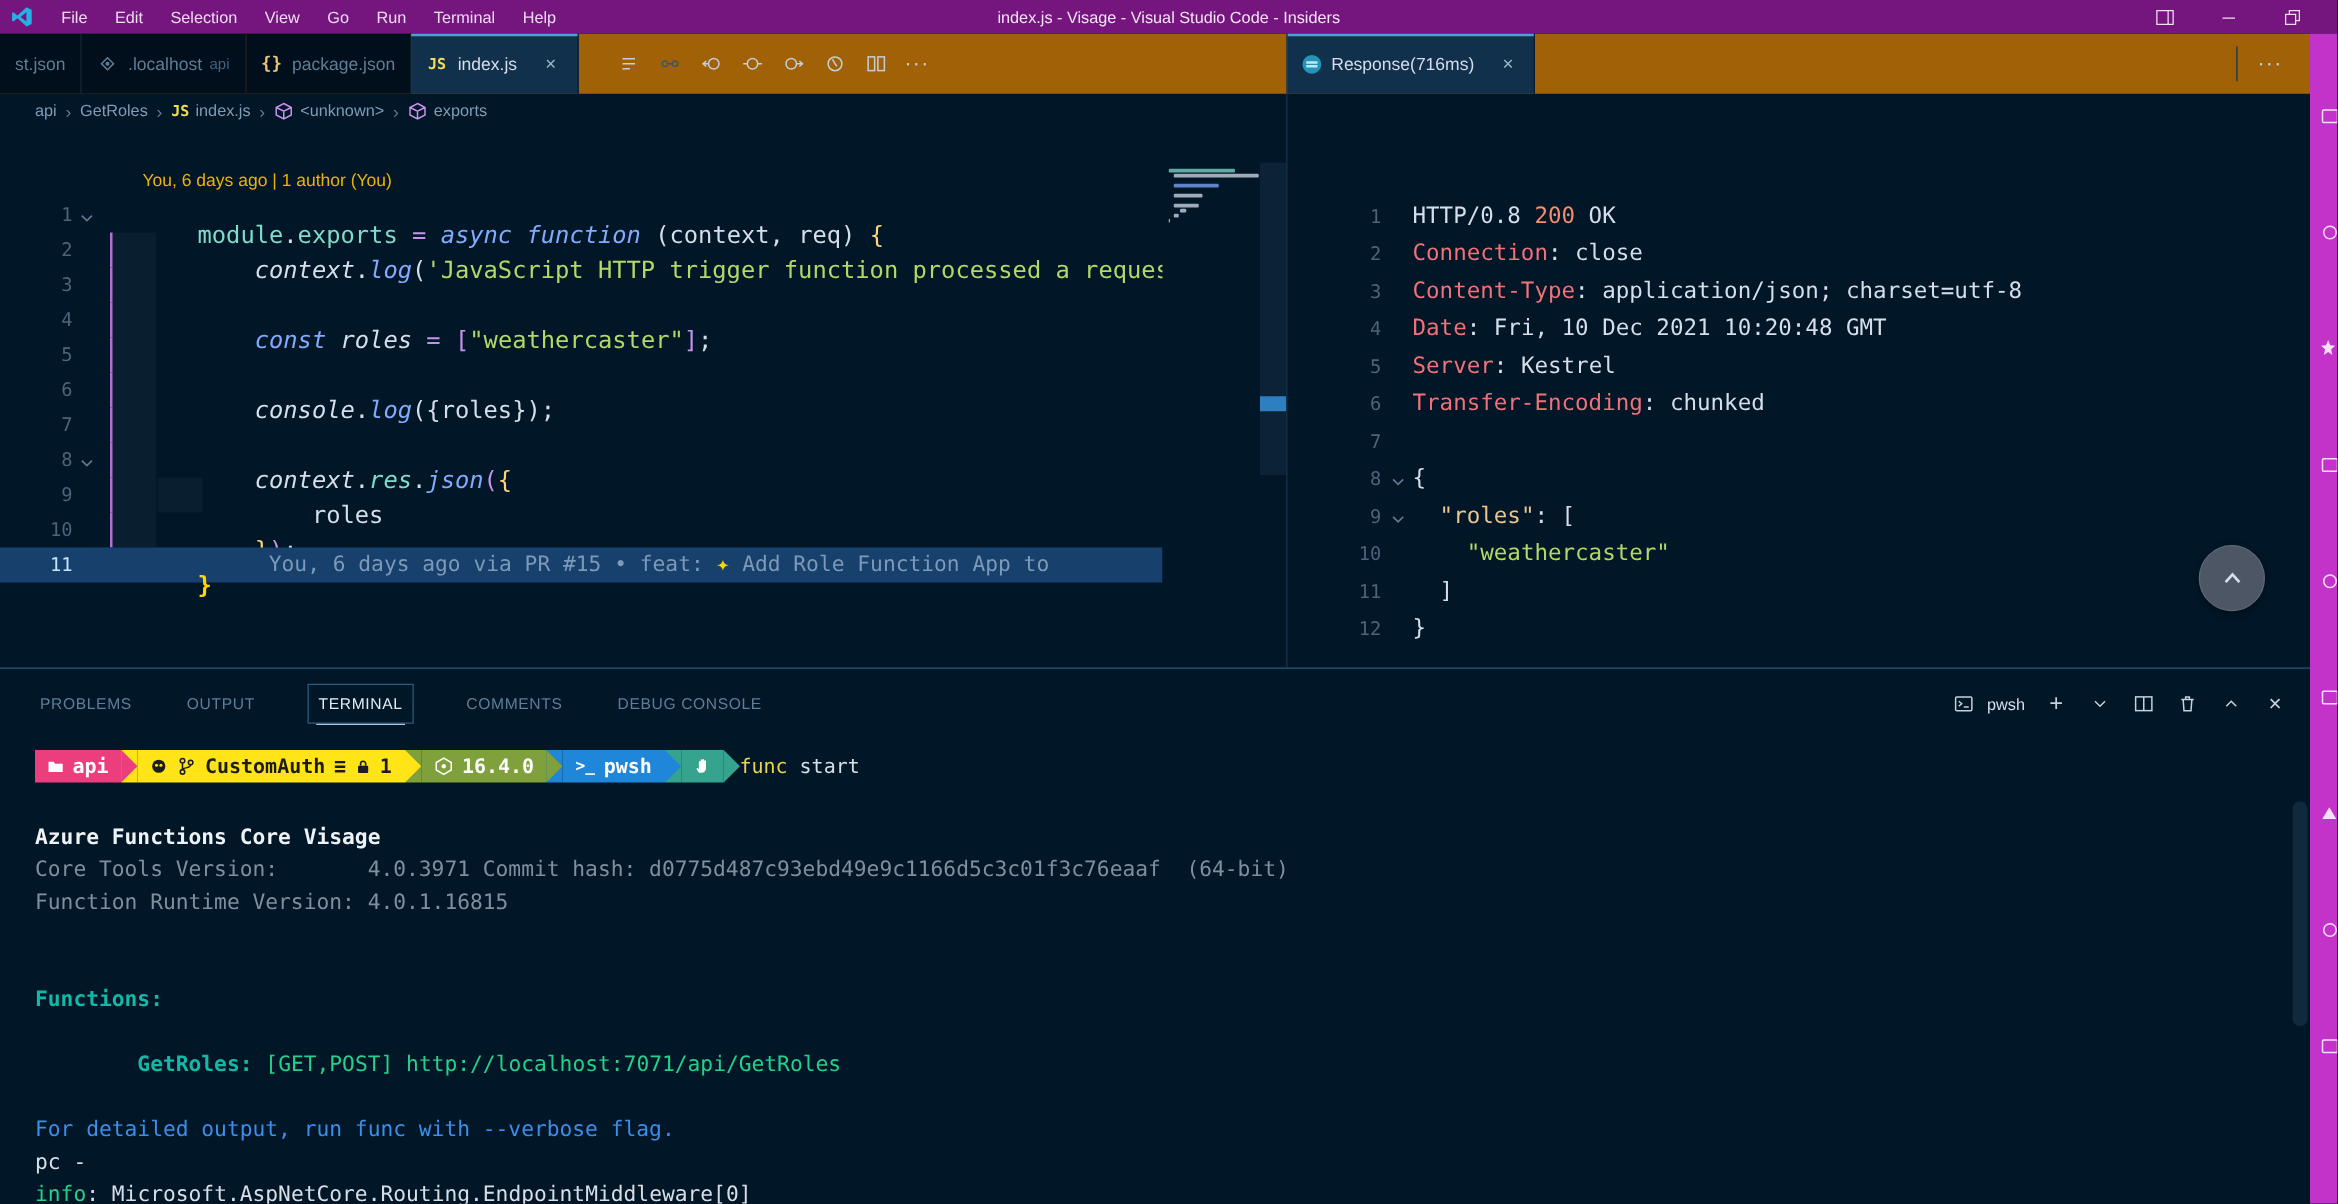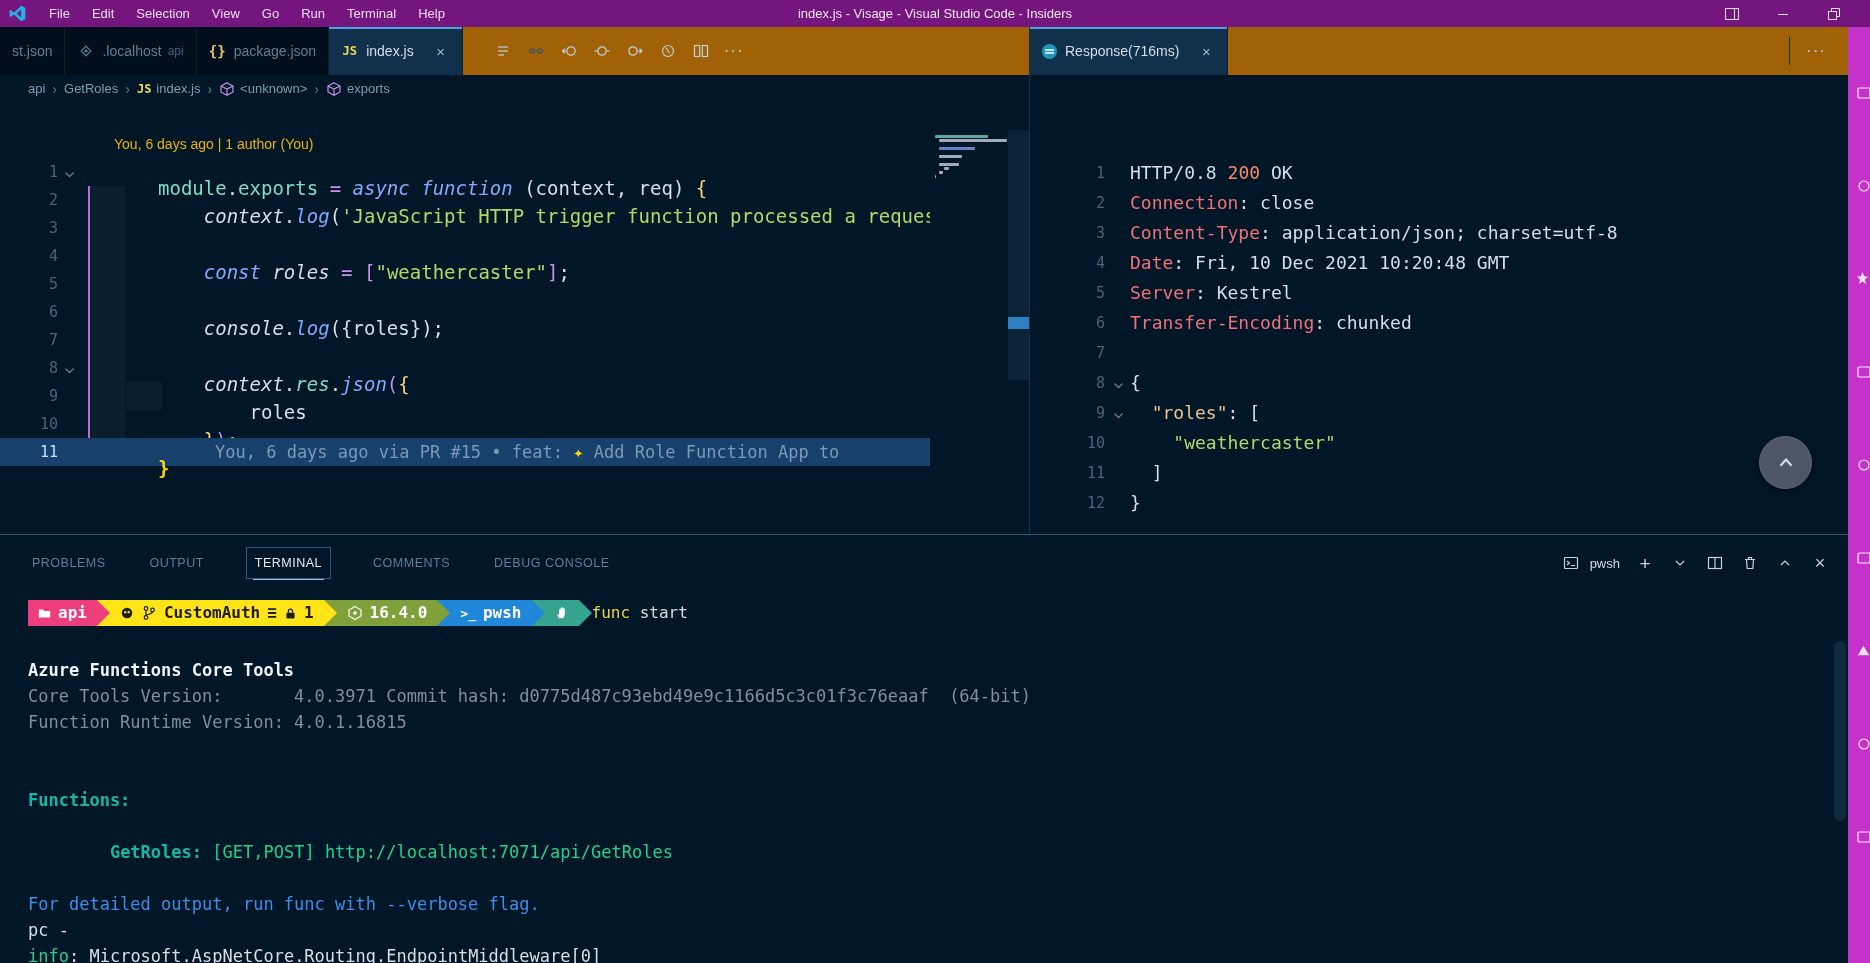--- a/index.html
+++ b/index.html
@@ -538,21 +538,21 @@
           <svg viewBox="0 0 16 16" width="14" height="14" fill="#ffffff">
             <path d="M5 14c-1.5-1.5-2.8-3.7-2.2-4.3.5-.5 1.4.2 1.9.9V4.2c0-1.2 1.5-1.2 1.6 0V2.6c0-1.2 1.6-1.2 1.7 0V2.3c0-1.1 1.6-1.1 1.6 0v.9c.1-1 1.6-1 1.6.1V9c0 3-1.5 5-3.4 5z"></path>
           </svg>
         </span>
       </div>
       <div class="parrow" style="border-left-color: rgb(53, 163, 142);"></div>
       <pre class="pcmd" style="margin: 0px; font: 16px / 28px &quot;DejaVu Sans Mono&quot;, monospace;"><span class="tk-cy">func</span><span class="tk-tw"> start</span></pre>
     </div>
   <div id="term-lines">
       <div class="term-row" style="top: 0px;">
-        <pre><span class="tk-twb">Azure Functions Core Tools</span></pre>
+        <pre><span class="tk-twb">Azure Functions Core Visage</span></pre>
       </div>
       <div class="term-row" style="top: 26px;">
         <pre><span class="tk-tg">Core Tools Version:       4.0.3971 Commit hash: d0775d487c93ebd49e9c1166d5c3c01f3c76eaaf  (64-bit)</span></pre>
       </div>
       <div class="term-row" style="top: 52px;">
         <pre><span class="tk-tg">Function Runtime Version: 4.0.1.16815</span></pre>
       </div>
       <div class="term-row" style="top: 78px;">
         <pre></pre>
       </div>

